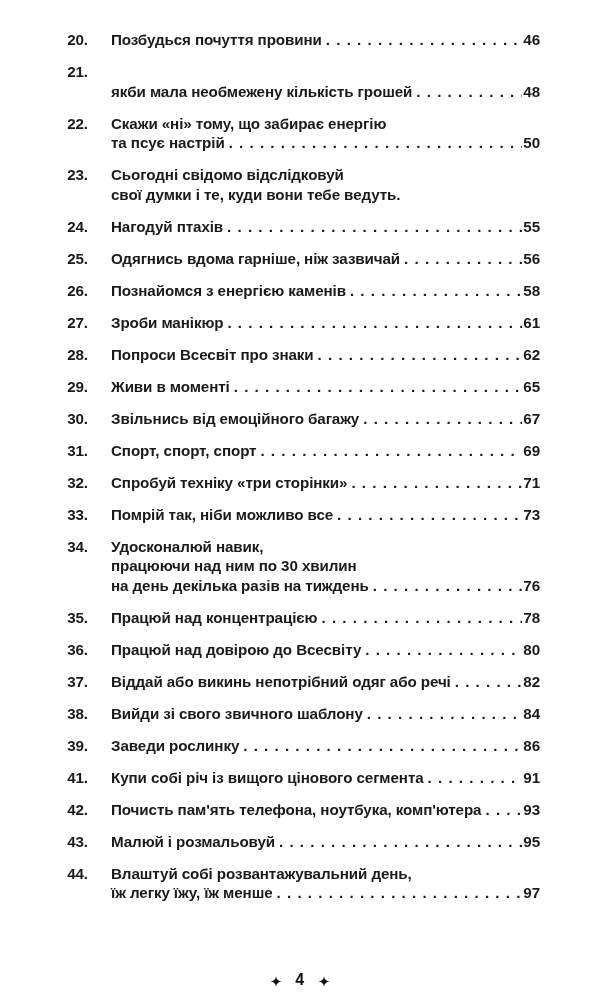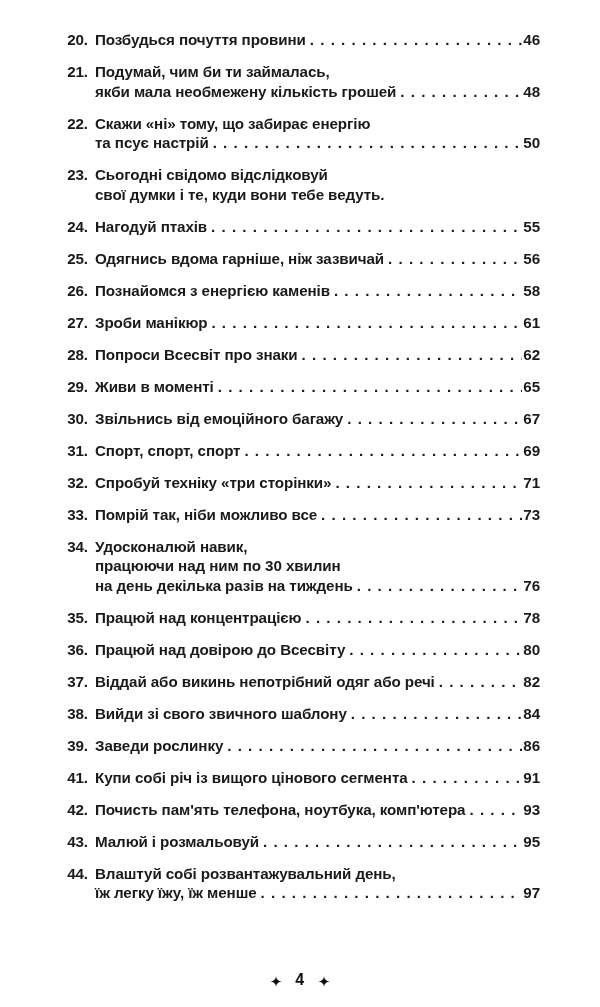--- a/index.html
+++ b/index.html
@@ -55,20 +55,21 @@
     flex: 0 0 28px;
   }
 
   .gap {
     width: 7px;
     flex: 0 0 7px;
   }
 
   .label {
     flex: 0 0 auto;
+    margin-left: 16px;
   }
 
   .leader {
     flex: 1 1 auto;
     overflow: hidden;
     margin: 0 1px 0 4px;
     position: relative;
     height: 19.5px;
   }
   .leader::before {
@@ -123,21 +124,20 @@
           <span class="gap"></span>
           <span class="label">Позбудься почуття провини</span>
           <span class="leader"></span>
           <span class="pg">46</span>
         </div>
       </div>
       <div class="toc-entry">
         <div class="toc-line plain-line">
           <span class="num">21.</span>
           <span class="gap"></span>
-          <span class="label">Подумай, чим би ти займалась,</span>
         </div>
         <div class="toc-line">
           <span class="num-spacer"></span>
           <span class="gap"></span>
           <span class="label">якби мала необмежену кількість грошей</span>
           <span class="leader"></span>
           <span class="pg">48</span>
         </div>
       </div>
       <div class="toc-entry">

